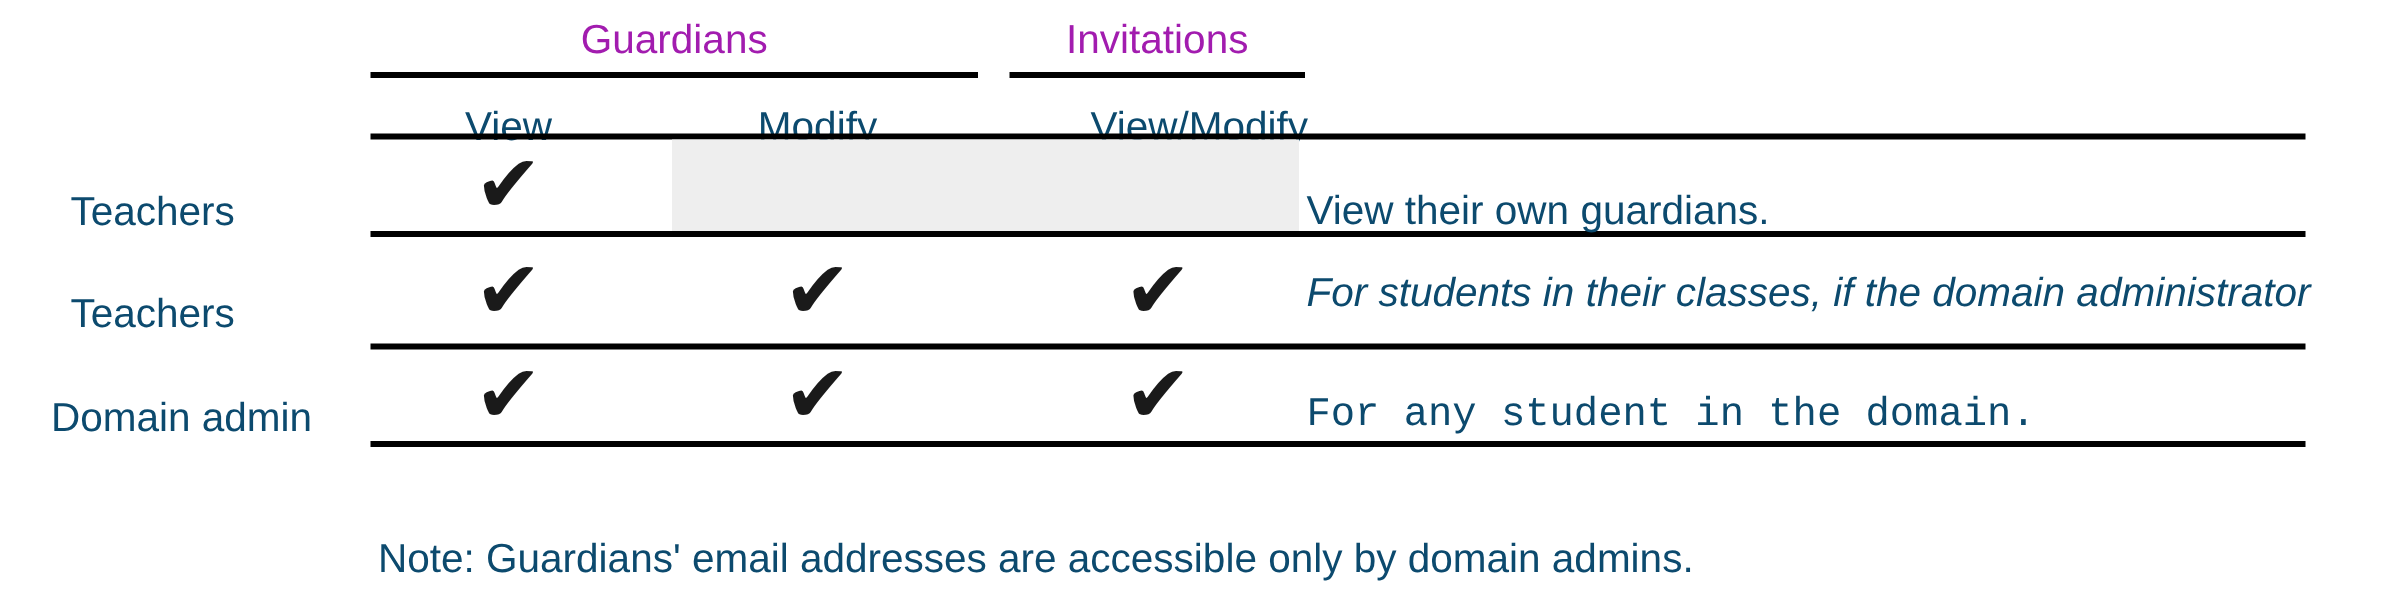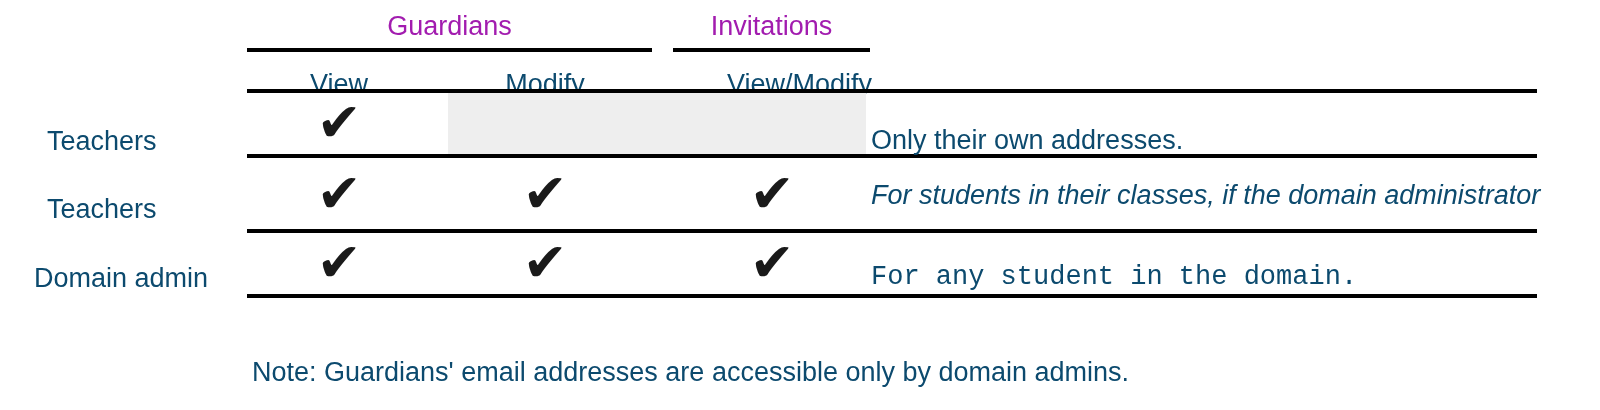--- a/index.html
+++ b/index.html
@@ -37,21 +37,21 @@
   <div class="rule" style="left:247px; top:89px;  width:1290px;"></div>
   <div class="rule" style="left:247px; top:154px; width:1290px;"></div>
   <div class="rule" style="left:247px; top:229px; width:1290px;"></div>
   <div class="rule" style="left:247px; top:294px; width:1290px;"></div>
 
   <div class="shade"></div>
 
   <div class="t" style="left:47px; top:110px;">Teachers</div>
   <div class="check" style="left:239px; top:97px;">✔</div>
   <div class="t" style="left:871px; top:109px;">
-    <span class="note-line">Only their own addresses.</span>
+    <span class="note-line">View their own guardians.</span>
   </div>
 
   <div class="t" style="left:47px; top:178px;">Teachers</div>
   <div class="check" style="left:239px; top:168px;">✔</div>
   <div class="check" style="left:445px; top:168px;">✔</div>
   <div class="check" style="left:672px; top:168px;">✔</div>
   <div class="t" style="left:871px; top:164px;font-style:italic;">
     <span class="note-line">For students in their classes, if the domain administrator</span>
   </div>
 

